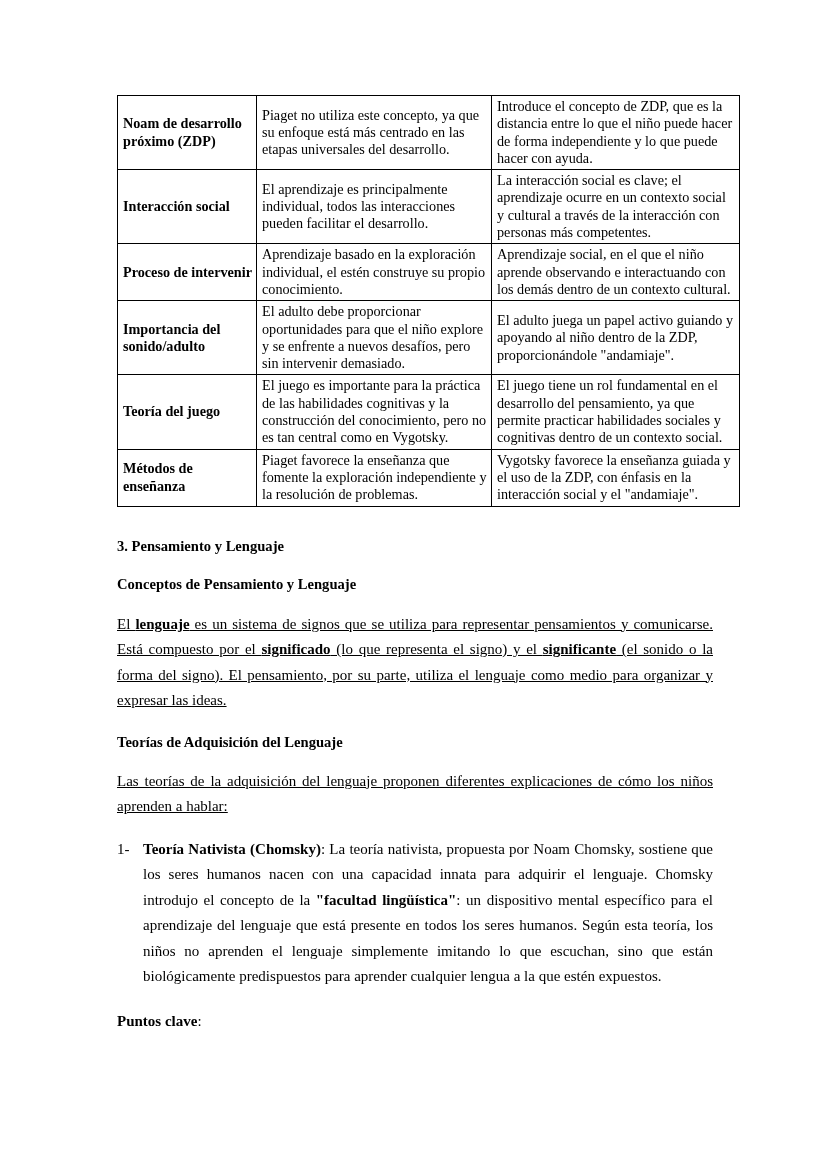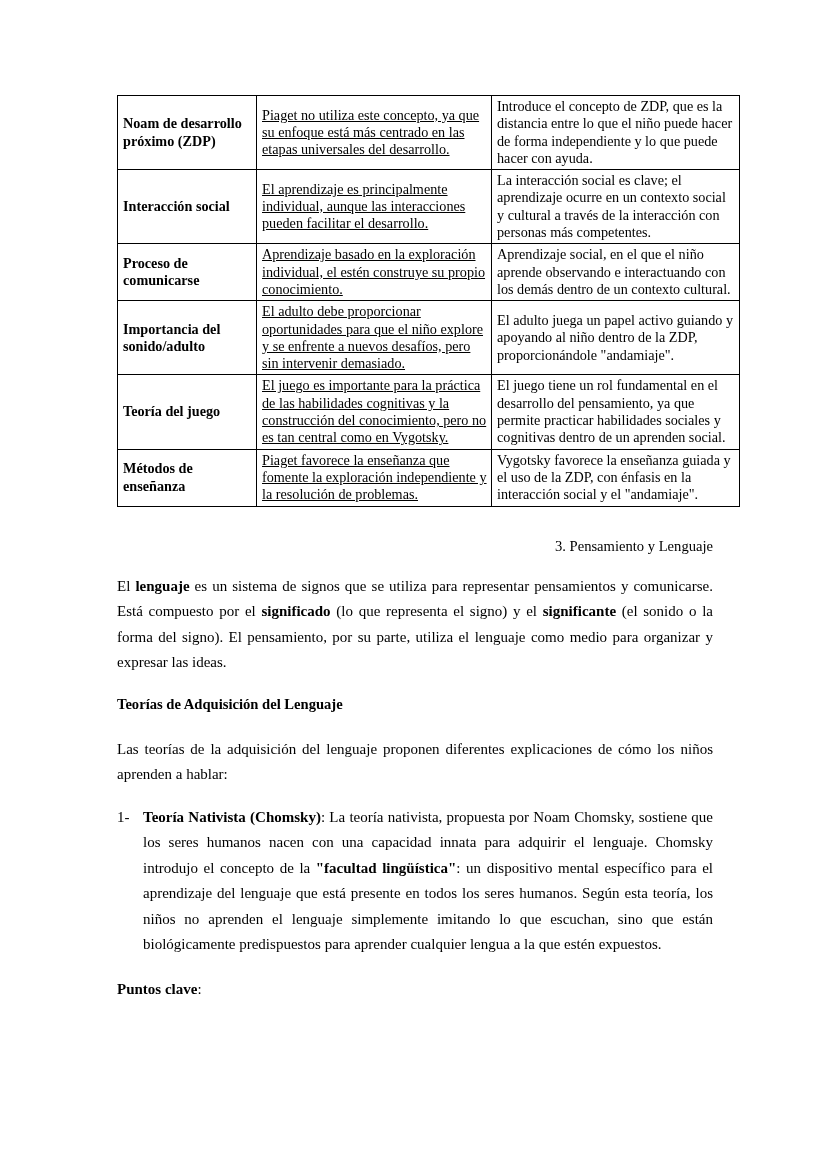--- a/index.html
+++ b/index.html
@@ -45,52 +45,51 @@
     font-size: 14.2px;
     line-height: 17.3px;
     text-align: left;
   }
   td.col-label {
     width: 129px;
     font-weight: bold;
   }
   td.col-piaget {
     width: 225px;
-    text-decoration: underline;
   }
   td.col-vygotsky {
     width: 238px;
     margin-top: 48px;
   }
   td.cell-top {
     vertical-align: top;
   }
 
   
   .h-sect {
     font-size: 14.6px;
-    font-weight: normal;
+    font-weight: bold;
     margin: 30px 0 0 0;
     line-height: 19px;
-    text-align: right;
   }
   .h-sub {
     font-size: 14.6px;
     font-weight: bold;
     margin: 19px 0 0 0;
     line-height: 19px;
   }
   p.body {
     font-size: 15px;
     line-height: 25.5px;
     text-align: justify;
     margin: 18px 0 0 0;
+    text-decoration: underline;
   }
   p.body.tight {
-    margin-top: 23px;
+    margin-top: 17px;
   }
   .h-key {
     font-size: 15px;
     margin: 20px 0 0 0;
     line-height: 22px;
   }
   .h-key b { font-weight: bold; }
 
   
   ol.numlist {
@@ -122,48 +121,49 @@
 
     <table class="compare">
       <tbody>
         <tr>
           <td class="col-label">Noam de desarrollo próximo (ZDP)</td>
           <td class="col-piaget cell-top">Piaget no utiliza este concepto, ya que su enfoque está más centrado en las etapas universales del desarrollo.</td>
           <td class="col-vygotsky cell-top">Introduce el concepto de ZDP, que es la distancia entre lo que el niño puede hacer de forma independiente y lo que puede hacer con ayuda.</td>
         </tr>
         <tr>
           <td class="col-label">Interacción social</td>
-          <td class="col-piaget">El aprendizaje es principalmente individual, aunque las interacciones pueden facilitar el desarrollo.</td>
+          <td class="col-piaget">El aprendizaje es principalmente individual, todos las interacciones pueden facilitar el desarrollo.</td>
           <td class="col-vygotsky cell-top">La interacción social es clave; el aprendizaje ocurre en un contexto social y cultural a través de la interacción con personas más competentes.</td>
         </tr>
         <tr>
-          <td class="col-label">Proceso de comunicarse</td>
+          <td class="col-label">Proceso de intervenir</td>
           <td class="col-piaget cell-top">Aprendizaje basado en la exploración individual, el estén construye su propio conocimiento.</td>
           <td class="col-vygotsky cell-top">Aprendizaje social, en el que el niño aprende observando e interactuando con los demás dentro de un contexto cultural.</td>
         </tr>
         <tr>
           <td class="col-label">Importancia del sonido/adulto</td>
           <td class="col-piaget cell-top">El adulto debe proporcionar oportunidades para que el niño explore y se enfrente a nuevos desafíos, pero sin intervenir demasiado.</td>
           <td class="col-vygotsky">El adulto juega un papel activo guiando y apoyando al niño dentro de la ZDP, proporcionándole "andamiaje".</td>
         </tr>
         <tr>
           <td class="col-label">Teoría del juego</td>
           <td class="col-piaget cell-top">El juego es importante para la práctica de las habilidades cognitivas y la construcción del conocimiento, pero no es tan central como en Vygotsky.</td>
-          <td class="col-vygotsky cell-top">El juego tiene un rol fundamental en el desarrollo del pensamiento, ya que permite practicar habilidades sociales y cognitivas dentro de un aprenden social.</td>
+          <td class="col-vygotsky cell-top">El juego tiene un rol fundamental en el desarrollo del pensamiento, ya que permite practicar habilidades sociales y cognitivas dentro de un contexto social.</td>
         </tr>
         <tr>
           <td class="col-label">Métodos de enseñanza</td>
           <td class="col-piaget cell-top">Piaget favorece la enseñanza que fomente la exploración independiente y la resolución de problemas.</td>
           <td class="col-vygotsky cell-top">Vygotsky favorece la enseñanza guiada y el uso de la ZDP, con énfasis en la interacción social y el "andamiaje".</td>
         </tr>
       </tbody>
     </table>
 
     <div class="h-sect">3. Pensamiento y Lenguaje</div>
 
+    <div class="h-sub">Conceptos de Pensamiento y Lenguaje</div>
 
     <p class="body"><span>El </span><b class="strong">lenguaje</b><span> es un sistema de signos que se utiliza para representar pensamientos y comunicarse. Está compuesto por el </span><b class="strong">significado</b><span> (lo que representa el signo) y el </span><b class="strong">significante</b><span> (el sonido o la forma del signo). El pensamiento, por su parte, utiliza el lenguaje como medio para organizar y expresar las ideas.</span></p>
 
     <div class="h-sub">Teorías de Adquisición del Lenguaje</div>
 
     <p class="body tight">Las teorías de la adquisición del lenguaje proponen diferentes explicaciones de cómo los niños aprenden a hablar:</p>
 
     <ol class="numlist">
       <li><span class="marker">1-</span><b class="strong">Teoría Nativista (Chomsky)</b><span>: La teoría nativista, propuesta por Noam Chomsky, sostiene que los seres humanos nacen con una capacidad innata para adquirir el lenguaje. Chomsky introdujo el concepto de la </span><b class="strong">"facultad lingüística"</b><span>: un dispositivo mental específico para el aprendizaje del lenguaje que está presente en todos los seres humanos. Según esta teoría, los niños no aprenden el lenguaje simplemente imitando lo que escuchan, sino que están biológicamente predispuestos para aprender cualquier lengua a la que estén expuestos.</span></li>
     </ol>

